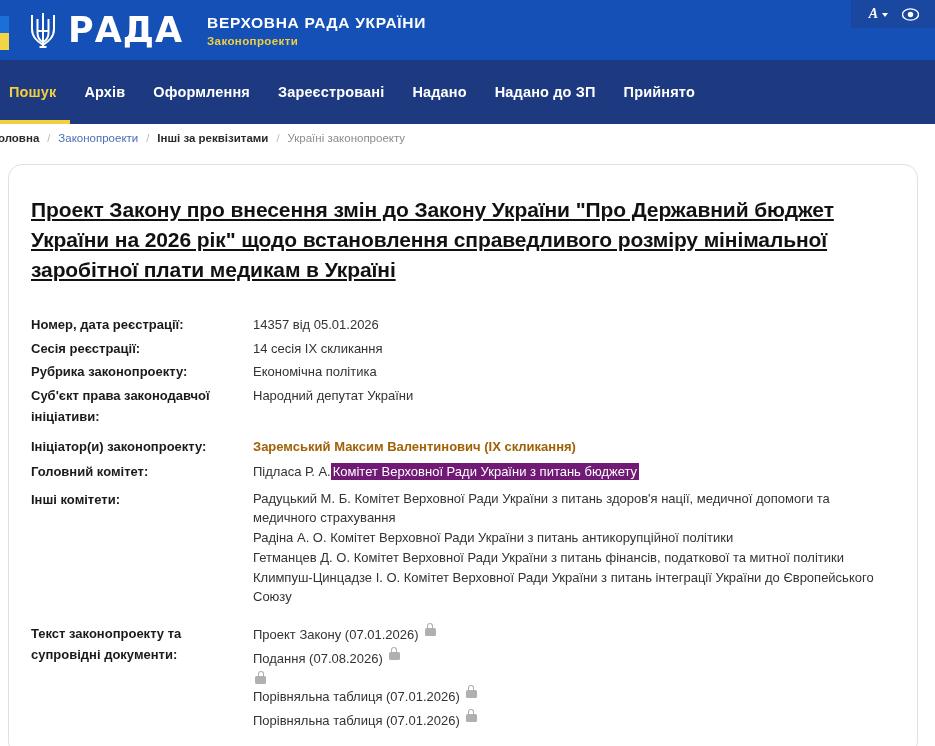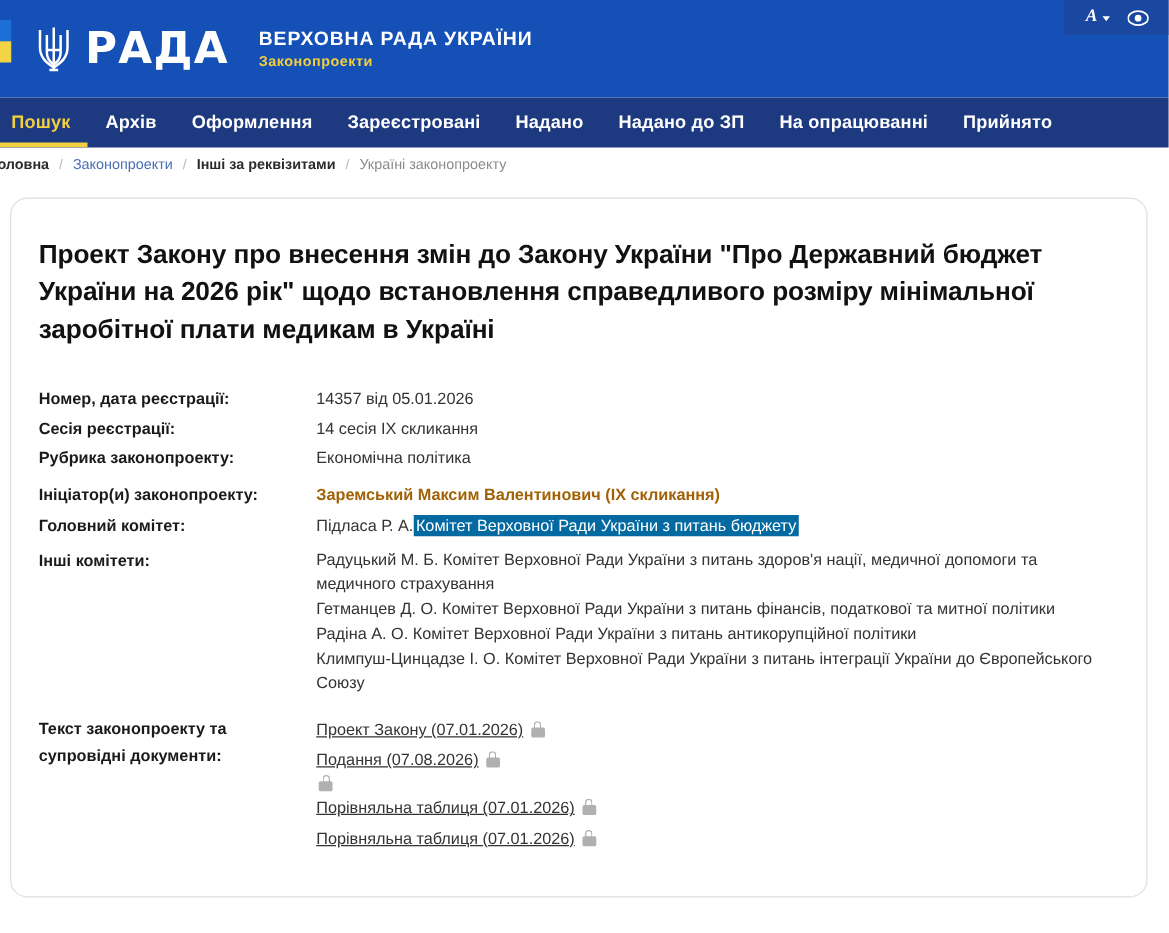--- a/index.html
+++ b/index.html
@@ -8,21 +8,21 @@
     margin: 0; padding: 0;
     width: 935px; height: 746px;
     overflow: hidden;
     background: #ffffff;
     font-family: "Liberation Sans", "DejaVu Sans", sans-serif;
   }
 
   
   .header {
     position: relative;
-    height: 78px;
+    height: 60px;
     background: #1450b5;
     display: flex;
     align-items: center;
     overflow: hidden;
   }
   .flag-stripe {
     position: absolute;
     left: 0; top: 16px;
     width: 9px; height: 34px;
   }
@@ -94,21 +94,21 @@
     width: 0; height: 0;
     border-left: 3.5px solid transparent;
     border-right: 3.5px solid transparent;
     border-top: 4px solid #ffffff;
     margin-top: 2px;
   }
   .tool-eye { cursor: pointer; display: flex; align-items: center; }
 
   
   .navbar {
-    height: 40px;
+    height: 64px;
     background: #1d3a80;
     position: relative;
     display: flex;
     align-items: center;
     overflow: hidden;
   }
   .navbar .nav-inner {
     display: flex;
     align-items: center;
     height: 100%;
@@ -184,20 +184,21 @@
   }
 
   .doc-title {
     color: #111111;
     font-size: 21px;
     font-weight: 700;
     line-height: 1.42;
     letter-spacing: -0.1px;
     margin: 0 0 30px 0;
     max-width: 830px;
+    text-decoration: underline;
   }
 
   
   .meta {
     display: block;
   }
   .meta-row {
     display: flex;
     align-items: flex-start;
     margin-bottom: 2px;
@@ -214,42 +215,41 @@
   .meta-value {
     flex: 1 1 auto;
     color: #333333;
     font-size: 13px;
     font-weight: 400;
     line-height: 1.65;
   }
   .meta-value.bold { font-weight: 700; color: #a16207; }
 
   .mark-sel {
-    background: #0369a1;
+    background: #701a75;
     color: #ffffff;
     padding: 1px 2px;
   }
 
   .multiline { line-height: 1.52; }
 
   
   .doc-list {
     display: flex;
     flex-direction: column;
     gap: 1px;
   }
   .doc-item {
     display: flex;
-    align-items: center;
+    align-items: flex-start;
     gap: 4px;
     font-size: 13px;
     line-height: 1.78;
     color: #333333;
     cursor: pointer;
-    text-decoration: underline;
   }
   .doc-item .doc-name { white-space: nowrap; }
   .lock-icon {
     display: inline-block;
     flex: 0 0 auto;
     width: 11px; height: 13px;
     position: relative;
     margin-left: 2px;
   }
   .lock-icon .shackle {
@@ -312,21 +312,20 @@
 </div>
 
 <div class="navbar">
   <div class="nav-inner">
       <div class="nav-item active">Пошук</div>
       <div class="nav-item">Архів</div>
       <div class="nav-item">Оформлення</div>
       <div class="nav-item">Зареєстровані</div>
       <div class="nav-item">Надано</div>
       <div class="nav-item">Надано до ЗП</div>
-      <div class="nav-item">На опрацюванні</div>
       <div class="nav-item">Прийнято</div>
     </div>
 </div>
 
 <div class="crumbbar">
   <div class="crumbs">
       <span class="crumb dark">Головна</span>
       <span class="crumb-sep">/</span>
       <span class="crumb">Законопроекти</span>
       <span class="crumb-sep">/</span>
@@ -351,37 +350,41 @@
       <div class="meta-row">
         <div class="meta-label">Сесія реєстрації:</div>
         <div class="meta-value">14 сесія IX скликання</div>
       </div>
 
       <div class="meta-row">
         <div class="meta-label">Рубрика законопроекту:</div>
         <div class="meta-value">Економічна політика</div>
       </div>
 
+      <div class="meta-row">
+        <div class="meta-label">Суб'єкт права законодавчої ініціативи:</div>
+        <div class="meta-value">Народний депутат України</div>
+      </div>
 
       <div class="meta-row" style="margin-top:8px;">
         <div class="meta-label">Ініціатор(и) законопроекту:</div>
         <div class="meta-value bold">Заремський Максим Валентинович (IX скликання)</div>
       </div>
 
       <div class="meta-row" style="margin-top:4px;">
         <div class="meta-label">Головний комітет:</div>
         <div class="meta-value"><span>Підласа Р. А.</span><span class="mark-sel">Комітет Верховної Ради України з питань бюджету</span></div>
       </div>
 
       <div class="meta-row" style="margin-top:6px;">
         <div class="meta-label">Інші комітети:</div>
         <div class="meta-value multiline">
             <div>Радуцький М. Б. Комітет Верховної Ради України з питань здоров'я нації, медичної допомоги та медичного страхування</div>
+            <div>Радіна А. О. Комітет Верховної Ради України з питань антикорупційної політики</div>
             <div>Гетманцев Д. О. Комітет Верховної Ради України з питань фінансів, податкової та митної політики</div>
-            <div>Радіна А. О. Комітет Верховної Ради України з питань антикорупційної політики</div>
             <div>Климпуш-Цинцадзе І. О. Комітет Верховної Ради України з питань інтеграції України до Європейського Союзу</div>
           </div>
       </div>
 
       <div class="meta-row" style="margin-top:16px;">
         <div class="meta-label">Текст законопроекту та супровідні документи:</div>
         <div class="meta-value">
           <div class="doc-list">
               <div class="doc-item">
                 <span class="doc-name">Проект Закону (07.01.2026)</span>

